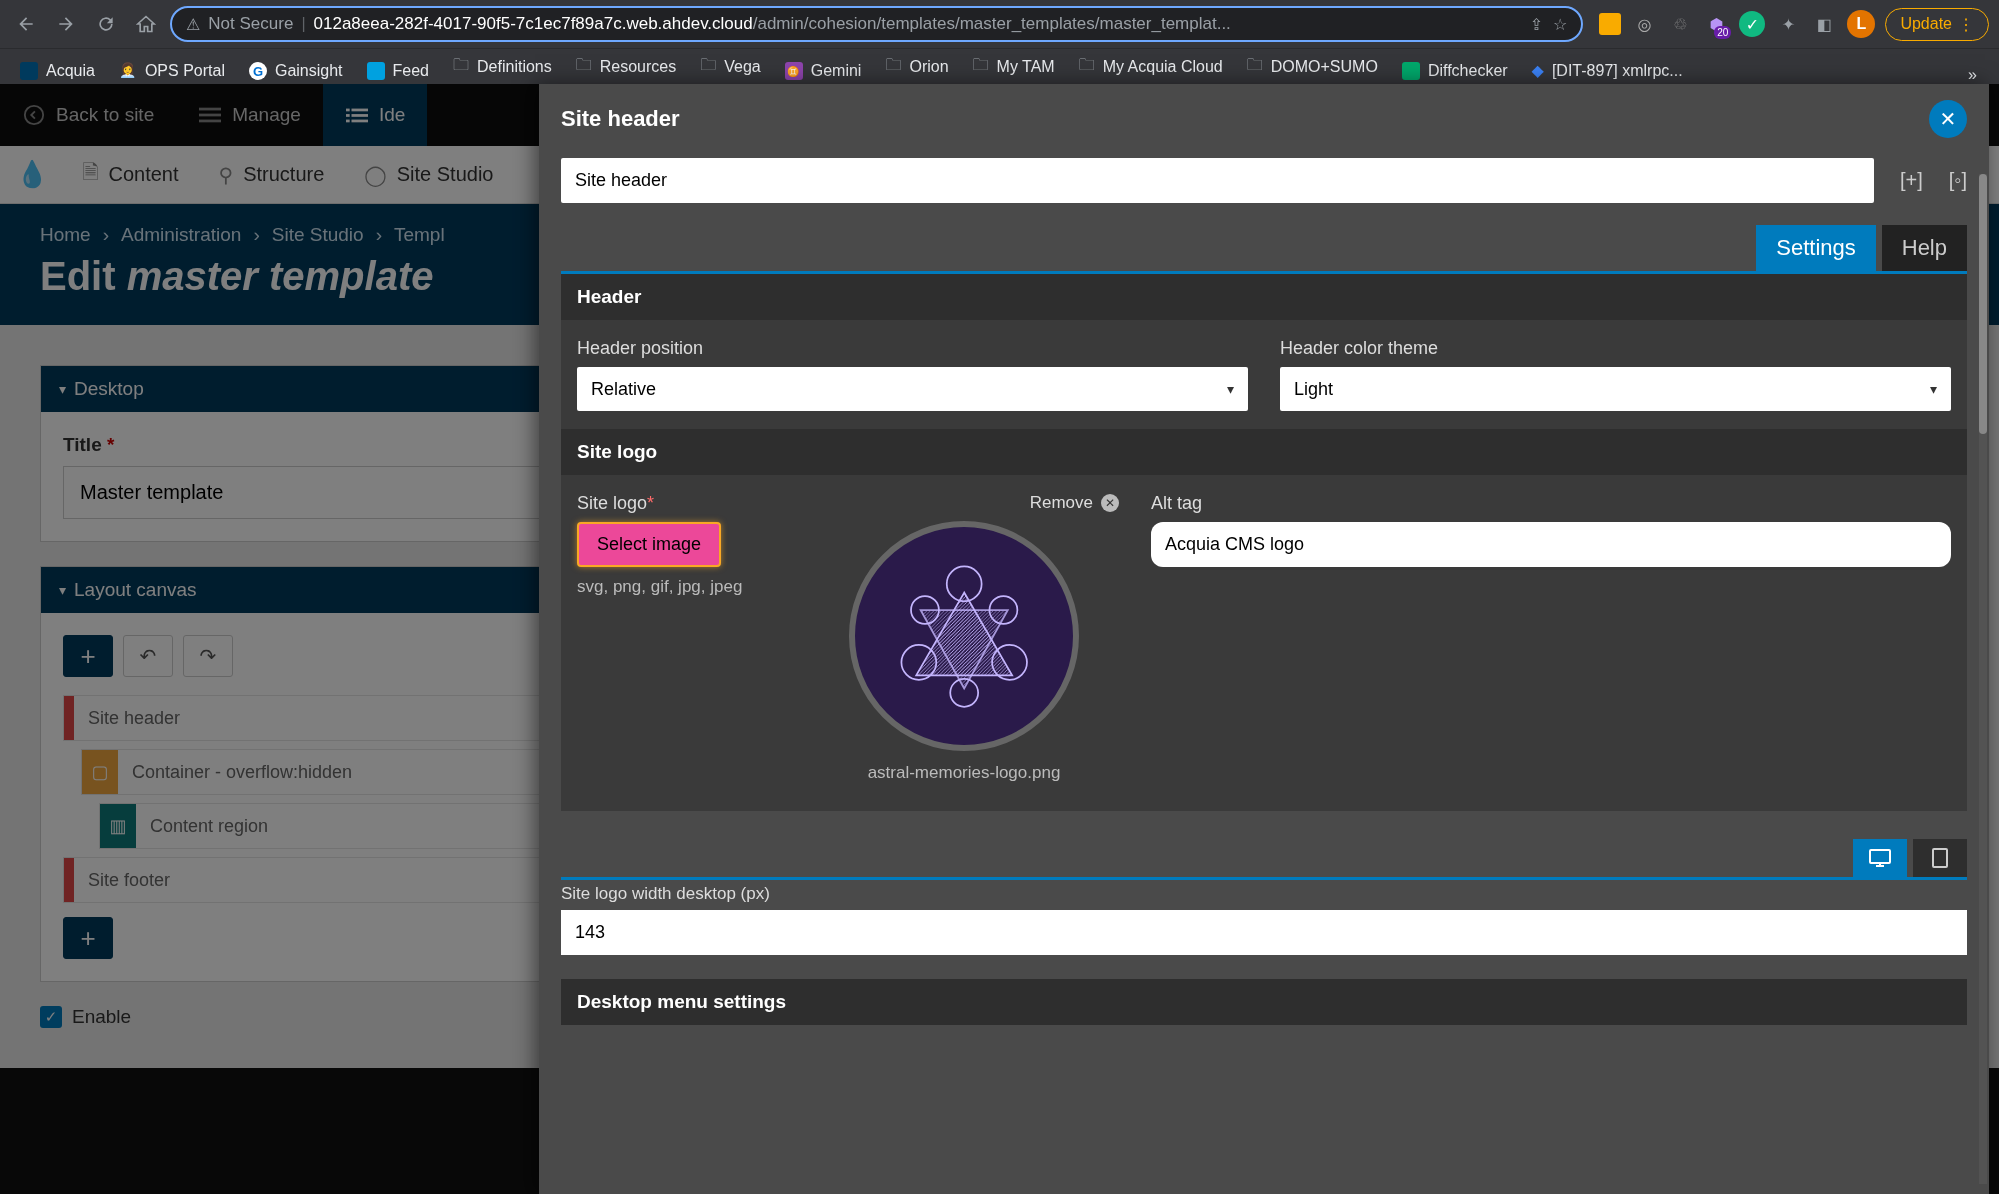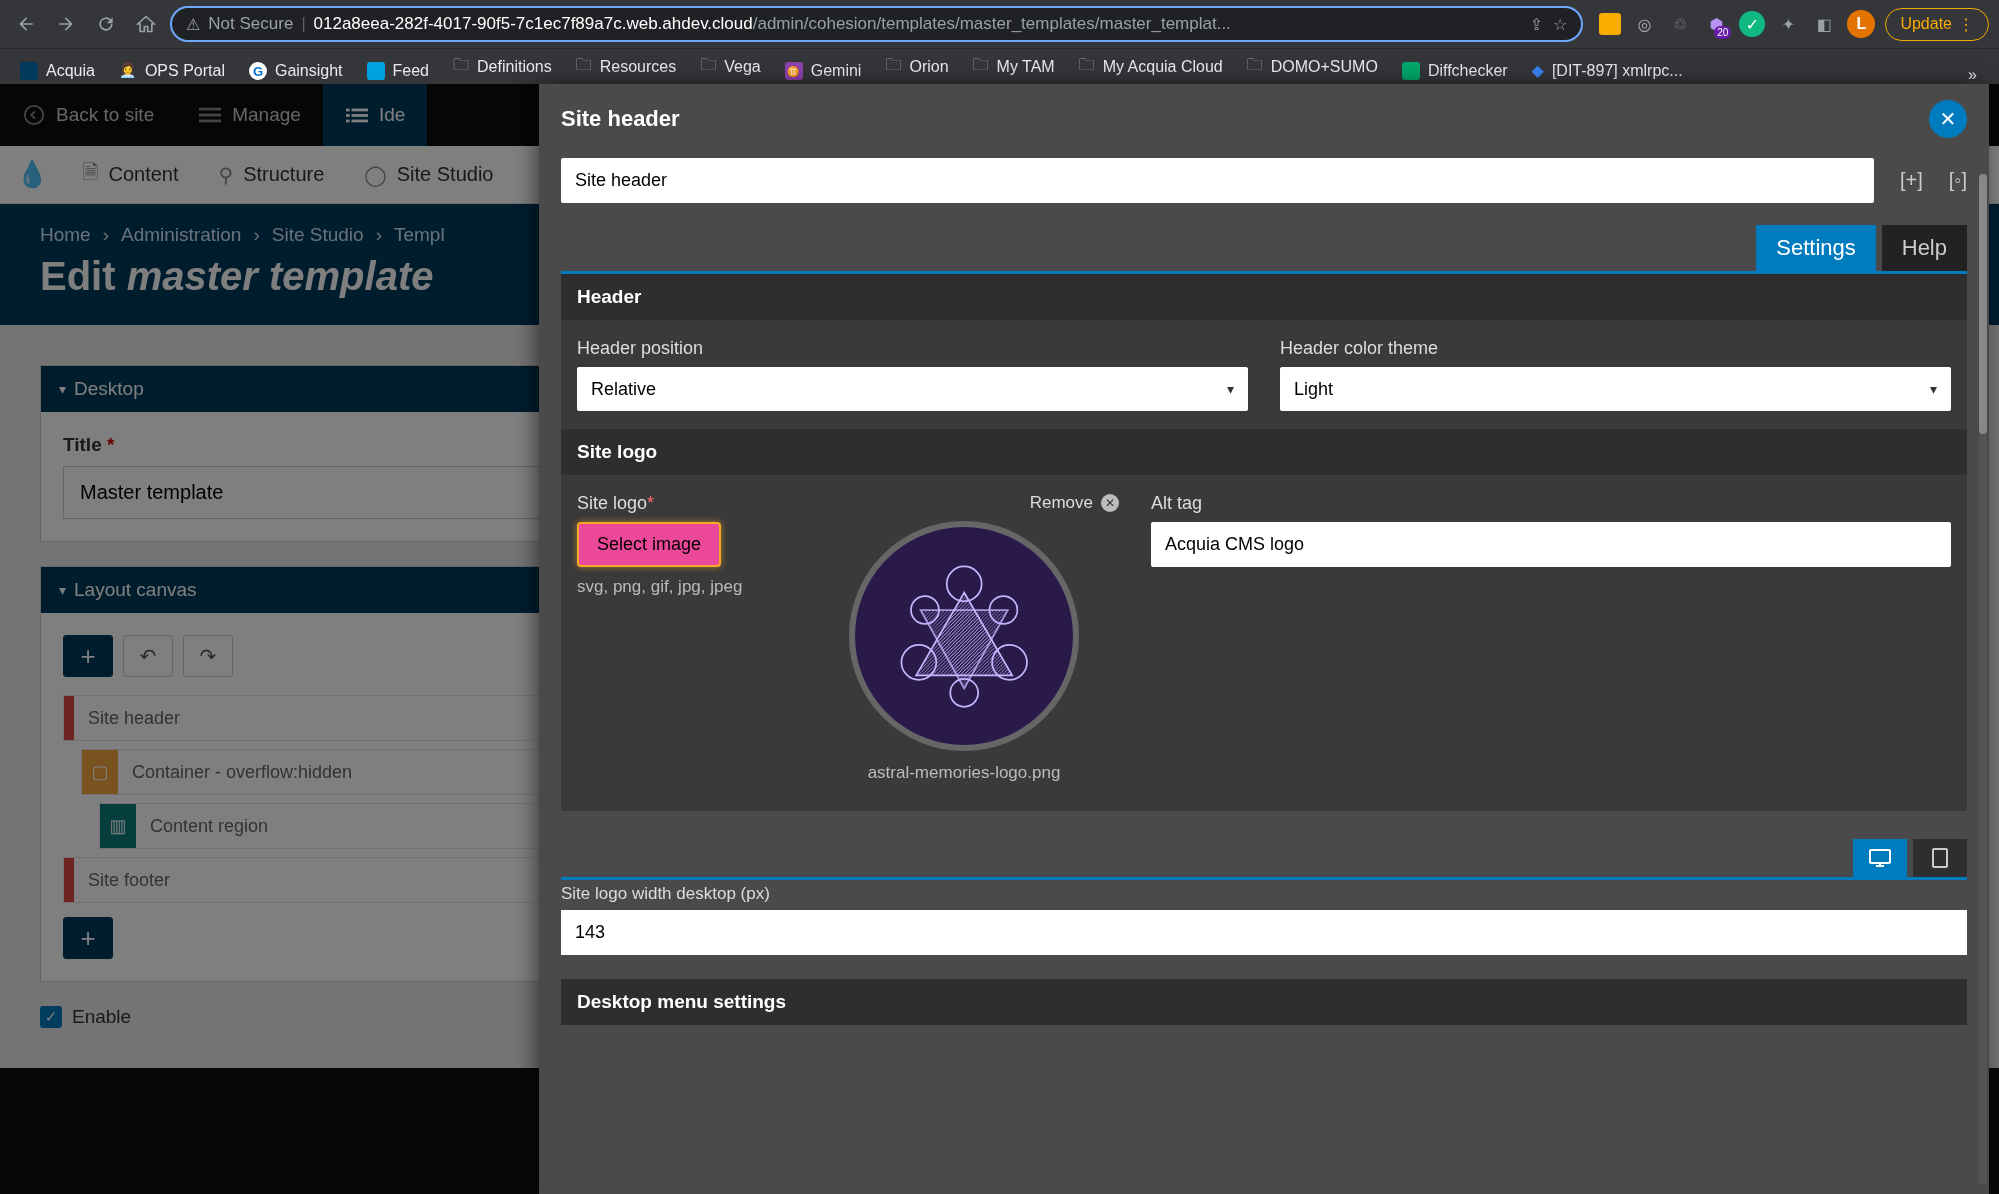--- a/index.html
+++ b/index.html
@@ -101,21 +101,21 @@
 
 .modal-content { flex: 1; overflow-y: auto; padding: 0 22px; }
 .section-header { background: #2e2e2e; color: #fff; padding: 12px 16px; font-size: 19px; font-weight: 600; margin-top: 0; }
 .section-body { background: #3a3a3a; padding: 18px 16px; display: flex; gap: 32px; flex-wrap: wrap; }
 .field { flex: 1; min-width: 360px; }
 .field-label { color: #ddd; font-size: 18px; display: block; margin-bottom: 8px; }
 .field-label .req { color: #ff6b6b; }
 .select { background: #fff; border: none; width: 100%; padding: 12px 14px; font-size: 18px; appearance: none; border-radius: 2px; position: relative; }
 .select-wrap { position: relative; }
 .select-wrap::after { content: "▾"; position: absolute; right: 14px; top: 50%; transform: translateY(-50%); color: #333; font-size: 14px; pointer-events: none; }
-.text-input { background: #fff; border: none; width: 100%; padding: 12px 14px; font-size: 18px; border-radius: 2px; }
+.text-input { background: #fff; border: none; width: 100%; padding: 12px 14px; font-size: 18px; border-radius: 12px; }
 
 .select-image-btn { background: #ec4899; border: 2px solid #f9a825; padding: 10px 18px; font-size: 18px; border-radius: 4px; cursor: pointer; display: inline-block; box-shadow: 0 0 6px rgba(249,168,37,0.6); }
 .hint-text { color: #bbb; font-size: 17px; margin-top: 10px; }
 
 .image-preview-col { display: flex; flex-direction: column; align-items: center; width: 310px; }
 .image-preview-head { display: flex; justify-content: flex-end; width: 100%; align-items: center; gap: 8px; color: #ddd; font-size: 17px; margin-bottom: 8px; }
 .image-preview-head .remove-x { width: 18px; height: 18px; background: #bbb; color: #333; border-radius: 50%; display: flex; align-items: center; justify-content: center; font-size: 12px; }
 .logo-circle { width: 230px; height: 230px; border-radius: 50%; background: #2a1a4a; border: 6px solid #666; display: flex; align-items: center; justify-content: center; overflow: hidden; }
 .logo-circle svg { width: 80%; height: 80%; }
 .logo-filename { color: #bbb; font-size: 17px; margin-top: 12px; }

